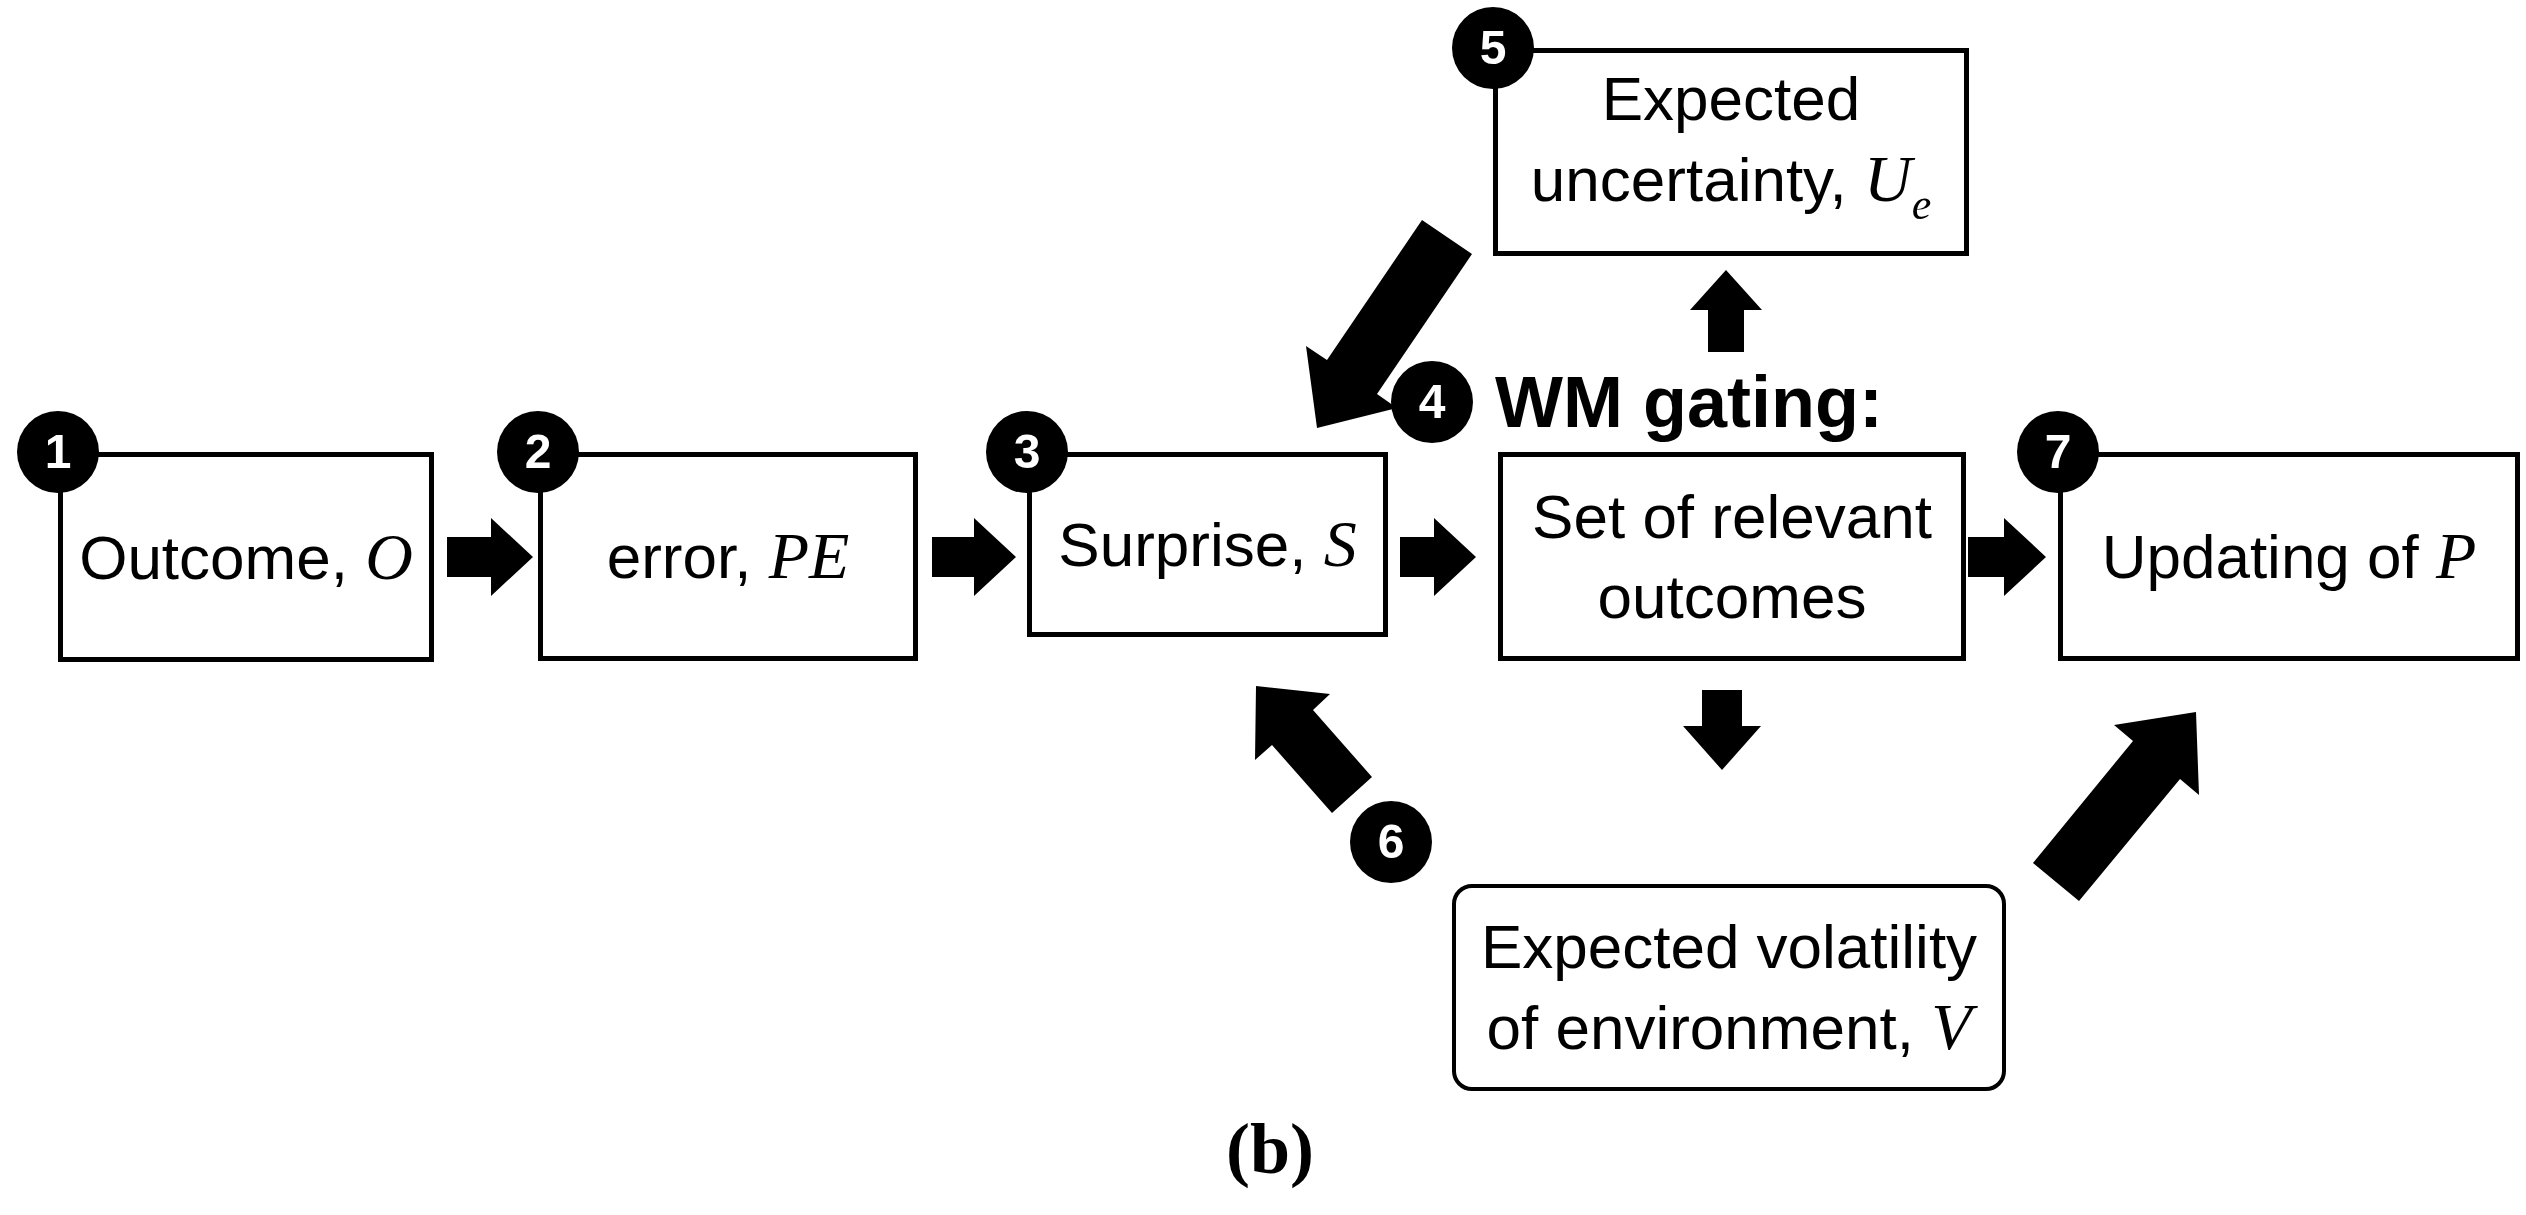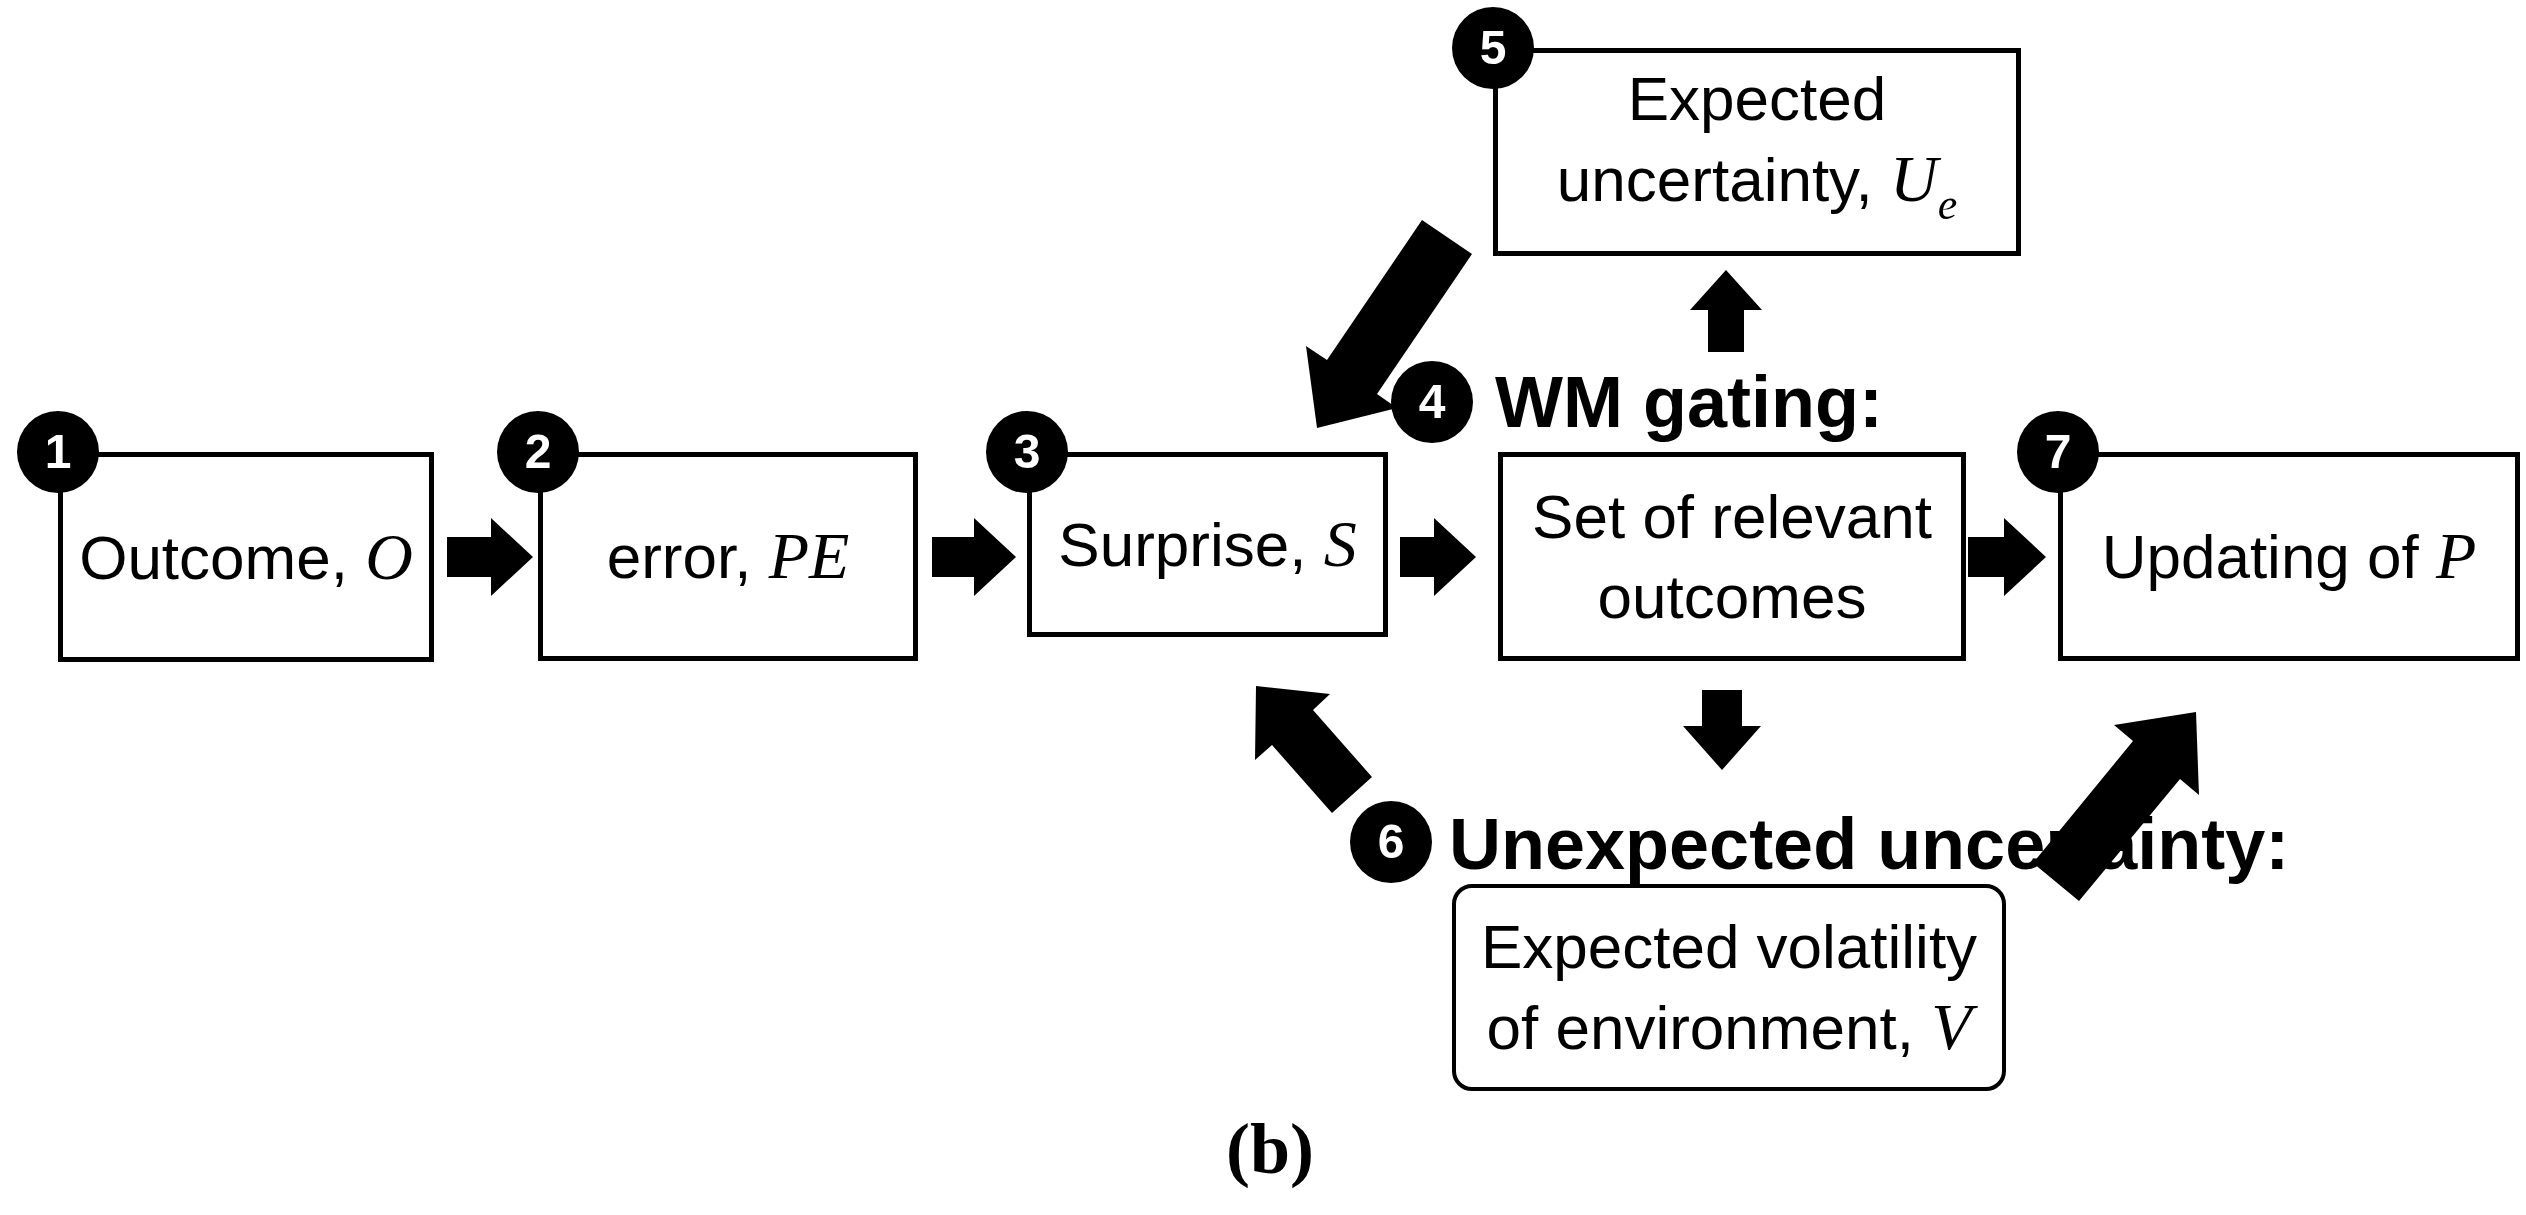--- a/index.html
+++ b/index.html
@@ -136,21 +136,21 @@
     </div>
   </div>
 
   <div class="node" style="left:2058px; top:452px; width:462px; height:209px;">
     <div class="node-label">
       <span>Updating of</span>
       <span class="var">P</span>
     </div>
   </div>
 
-  <div class="node" style="left:1493px; top:48px; width:528px; height:208px;">
+  <div class="node" style="left:1493px; top:48px; width:476px; height:208px;">
     <div class="node-label">
       <div>Expected</div>
       <div>
         <span>uncertainty,</span>
         <span class="var">U</span><span class="var-sub">e</span>
       </div>
     </div>
   </div>
 
   <div class="node" style="left:1452px; top:884px; width:554px; height:207px; border-width:4px;border-radius:20px;">
@@ -165,17 +165,16 @@
 
   <div class="badge" style="left:17px;  top:411px;">1</div>
   <div class="badge" style="left:497px; top:411px;">2</div>
   <div class="badge" style="left:986px; top:411px;">3</div>
   <div class="badge" style="left:1391px; top:361px;">4</div>
   <div class="badge" style="left:1452px; top:7px;">5</div>
   <div class="badge" style="left:1350px; top:801px;">6</div>
   <div class="badge" style="left:2017px; top:411px;">7</div>
 
   <div class="float-label" style="left:1495px; top:371px;">WM gating:</div>
-  <div class="float-label" style="left:1449px; top:813px;">Unexpected uncertainty:</div>
 
   <div class="caption">(b)</div>
 
 </div>
 
 </body></html>

